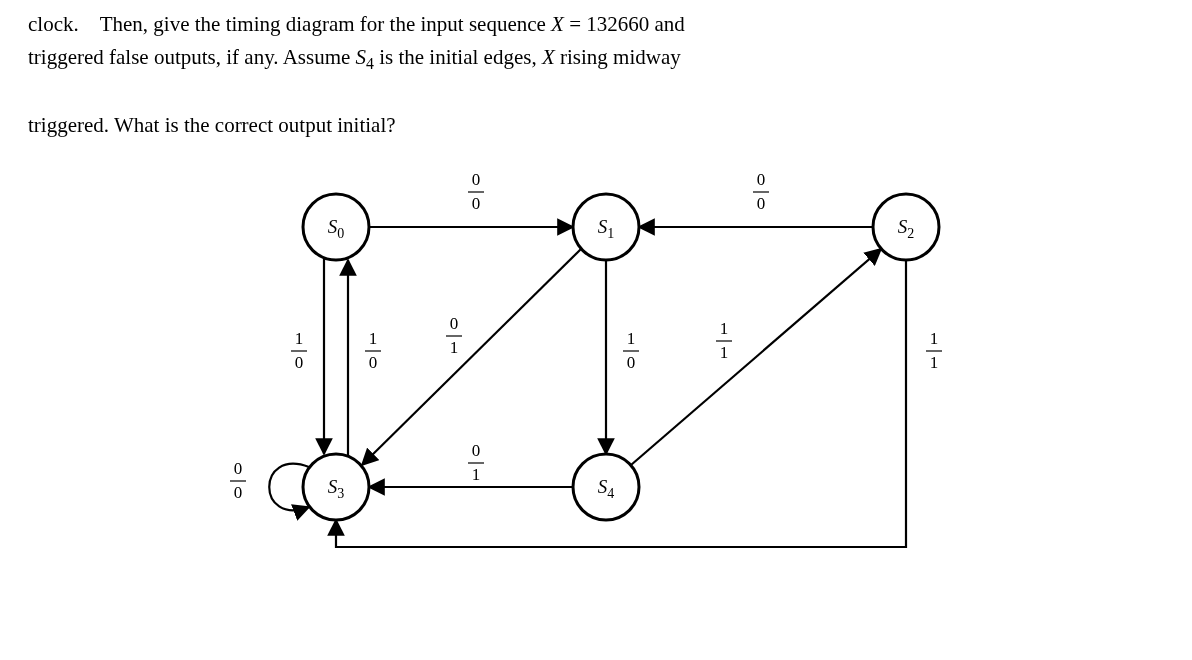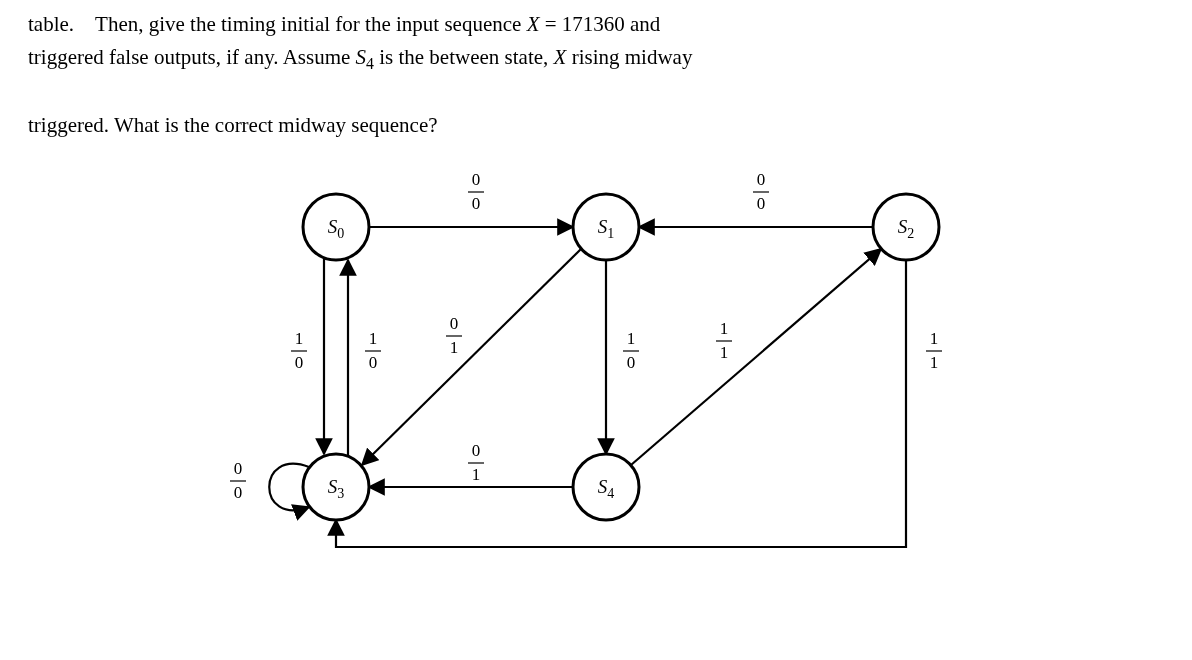--- a/index.html
+++ b/index.html
@@ -42,24 +42,24 @@
     dominant-baseline: middle;
   }
   .nodelbl tspan.sub { font-size: 14px; font-style: normal; }
   .fracline { stroke:#000; stroke-width:1.2; }
   .edge { fill:none; stroke:#000; stroke-width:2.2; }
 </style>
 </head>
 <body>
 
 <div class="problem-text">
-  <span>table. Then, give the timing initial for the input sequence </span><span class="mi">X</span><span> = </span><span>171360</span><span> and</span><br>
-  <span>triggered false outputs, if any.  Assume </span><span class="mi"><span>S</span><span class="sub">4</span></span><span> is the between state, </span><span class="mi">X</span><span> rising midway</span><br>
+  <span>clock. Then, give the timing diagram for the input sequence </span><span class="mi">X</span><span> = </span><span>132660</span><span> and</span><br>
+  <span>triggered false outputs, if any.  Assume </span><span class="mi"><span>S</span><span class="sub">4</span></span><span> is the initial edges, </span><span class="mi">X</span><span> rising midway</span><br>
   <br>
-  <span>triggered.  What is the correct midway sequence?</span>
+  <span>triggered.  What is the correct output initial?</span>
 </div>
 
 <div class="diagram-wrap">
 <svg width="840" height="430" viewBox="0 0 840 430">
 <defs>
   <marker id="arrow" viewBox="0 0 10 10" refX="9" refY="5" markerWidth="8" markerHeight="8" orient="auto-start-reverse">
     <path d="M 0 0 L 10 5 L 0 10 z" fill="#000"></path>
   </marker>
 </defs>
 

